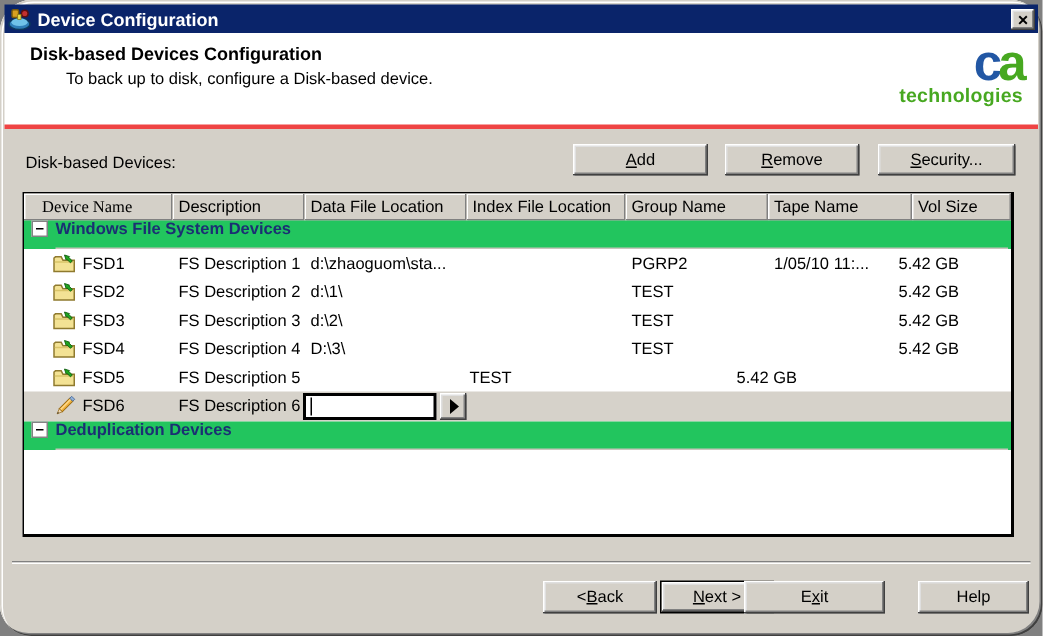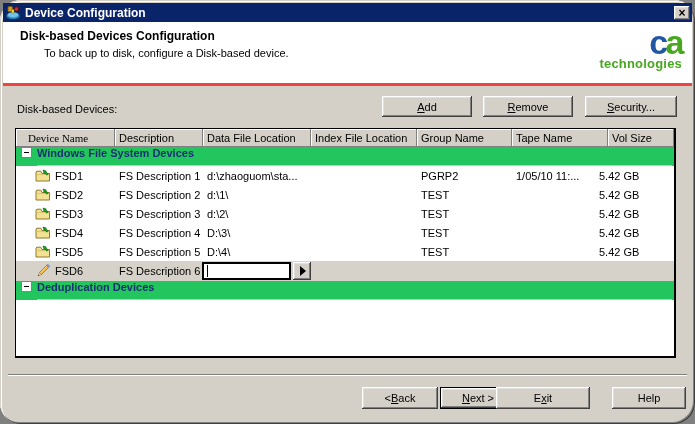--- a/index.html
+++ b/index.html
@@ -247,21 +247,20 @@
             <span class="row-icon">
               <svg width="16" height="16" viewBox="0 0 16 16">
                 <path d="M1 4 L1 13 L14.5 13 L14.5 5.5 L7 5.5 L5.8 3.2 L2 3.2 Z" fill="#f3e294" stroke="#8f7a2e"></path>
                 <path d="M1.5 6.6 L14 6.6" stroke="#d9c468"></path>
                 <polygon points="8,2 11.4,3.1 10.9,3.6 13.2,6 12,7.2 9.6,4.9 9.1,5.4" fill="#1fa51f" stroke="#0c5c0c" stroke-width="0.6"></polygon>
               </svg>
             </span>
             <span>FSD5</span>
           </div>
           <div class="cell c-desc">FS Description 5</div>
-          <div class="cell c-data">D:\4\</div>
           <div class="cell c-index"></div>
           <div class="cell c-group">TEST</div>
           <div class="cell c-tape"></div>
           <div class="cell c-vol">5.42 GB</div>
         </div>
         <div class="drow selected">
           <div class="cell c-device">
             <span class="row-icon">
               <svg width="16" height="16" viewBox="0 0 16 16">
                 <polygon points="11.5,2.5 13.5,4.5 6.5,11.5 4.5,9.5" fill="#f2b33d" stroke="#9a6a10" stroke-width="0.7"></polygon>

